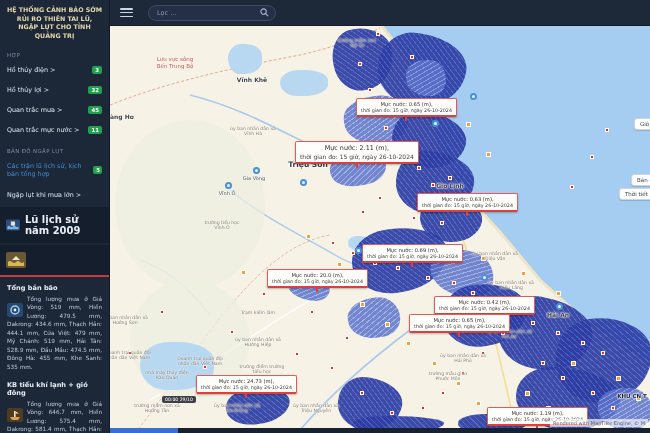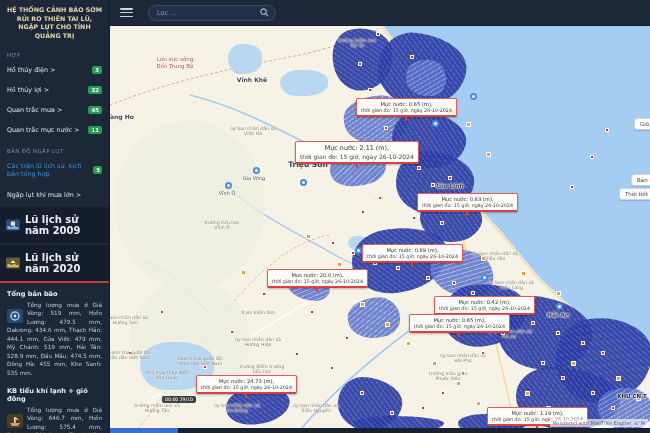--- a/index.html
+++ b/index.html
@@ -357,21 +357,20 @@
         <rect x="7" y="3" width="6" height="6" fill="#e8e0d0"></rect>
       </svg>
       <span class="lbl">Lũ lịch sử năm 2009</span>
     </div>
     <div class="hrow active">
       <svg class="icon-img" width="20" height="16" viewBox="0 0 20 16">
         <rect x="0" y="0" width="20" height="16" rx="2" fill="#6a5a33"></rect>
         <path d="M2,10 q2,-2 4,0 t4,0 t4,0 t4,0 v4 h-16 z" fill="#d9b65a"></path>
         <path d="M6,8 l4,-4 l4,4 z" fill="#f0e6cc"></path>
       </svg>
-      <span class="lbl">Lũ lịch sử năm 2020</span>
     </div>
 
     <div class="scen">
       <div class="t">Tổng bản bão</div>
       <svg class="ic" width="16" height="14" viewBox="0 0 16 14">
         <rect x="0" y="0" width="16" height="14" rx="2" fill="#27496d"></rect>
         <circle cx="8" cy="7" r="4" fill="none" stroke="#9fd0f5" stroke-width="1.5"></circle>
         <circle cx="8" cy="7" r="1.4" fill="#e8f4ff"></circle>
       </svg>
       <div class="b">Tổng lượng mưa ở Giá Vòng: 519 mm, Hiền Lương: 479.5 mm, Dakrong: 434.6 mm, Thạch Hãn: 444.1 mm, Cửa Việt: 479 mm, Mỹ Chánh: 519 mm, Hải Tân: 528.9 mm, Đầu Mầu: 474.5 mm, Đông Hà: 455 mm, Khe Sanh: 535 mm.</div>

